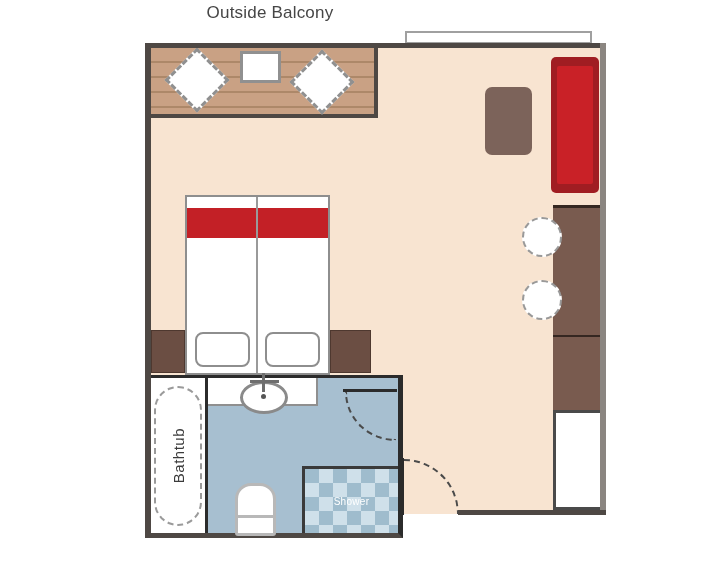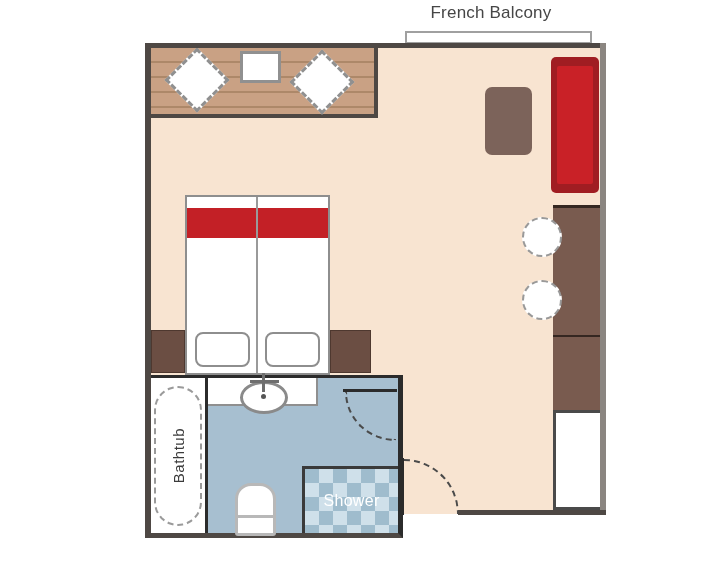--- a/index.html
+++ b/index.html
@@ -49,34 +49,34 @@
   .sink{background:#fff;border:3px solid #8a8a8a;border-radius:50%;}
   .faucet{background:#6e6e6e;}
   .drain{background:#555;border-radius:50%;}
   .bathroom-text{font-size:20px;color:var(--bathroom-text,#3d4b57);text-align:center;}
   .toilet{background:#fff;border:3px solid #b8b8b8;border-radius:16px 16px 3px 3px;}
   .toilet-line{background:#b8b8b8;}
   .shower{
     background:repeating-conic-gradient(var(--shower-tile-light,#cfe0ea) 0 90deg,var(--shower-tile-dark,#9fbccd) 0 180deg) 0 0/28px 28px;
     border-top:3px solid #3a3a3a;border-left:3px solid #3a3a3a;
     display:flex;align-items:center;justify-content:center;}
-  .shower-text{font-size:16px;color:#fff;letter-spacing:.3px;}
+  .shower-text{font-size:10px;color:#fff;letter-spacing:.3px;}
   
   .door-leaf{background:#2b2b2b;}
   .arc-br{border-left:2px dashed #4a4a4a;border-bottom:2px dashed #4a4a4a;border-bottom-left-radius:100%;}
   .arc-tr{border-top:2px dashed #4a4a4a;border-right:2px dashed #4a4a4a;border-top-right-radius:100%;}
   
   .bracket{background:#fff;border:2px solid #a0a0a0;}
 </style>
 </head>
 <body>
 
 <div id="stage">
 
-  <div class="abs plan-label" style="left:376px;top:3px;width:230px;">French Balcony</div>
+  <div class="abs plan-label" style="left:150px;top:3px;width:240px;">Outside Balcony</div>
 
   <div class="abs bracket" style="left:405px;top:31px;width:187px;height:13px;"></div>
 
   <div class="abs floor" style="left:151px;top:48px;width:449px;height:462px;"></div>
 
   <div class="abs deck" style="left:151px;top:48px;width:226px;height:66px;"></div>
   <div class="abs wall" style="left:151px;top:114px;width:227px;height:4px;"></div>
   <div class="abs wall" style="left:374px;top:43px;width:4px;height:75px;"></div>
   <div class="abs diamond" style="left:174px;top:57px;width:46px;height:46px;"></div>
   <div class="abs sq-table" style="left:240px;top:51px;width:41px;height:32px;"></div>

